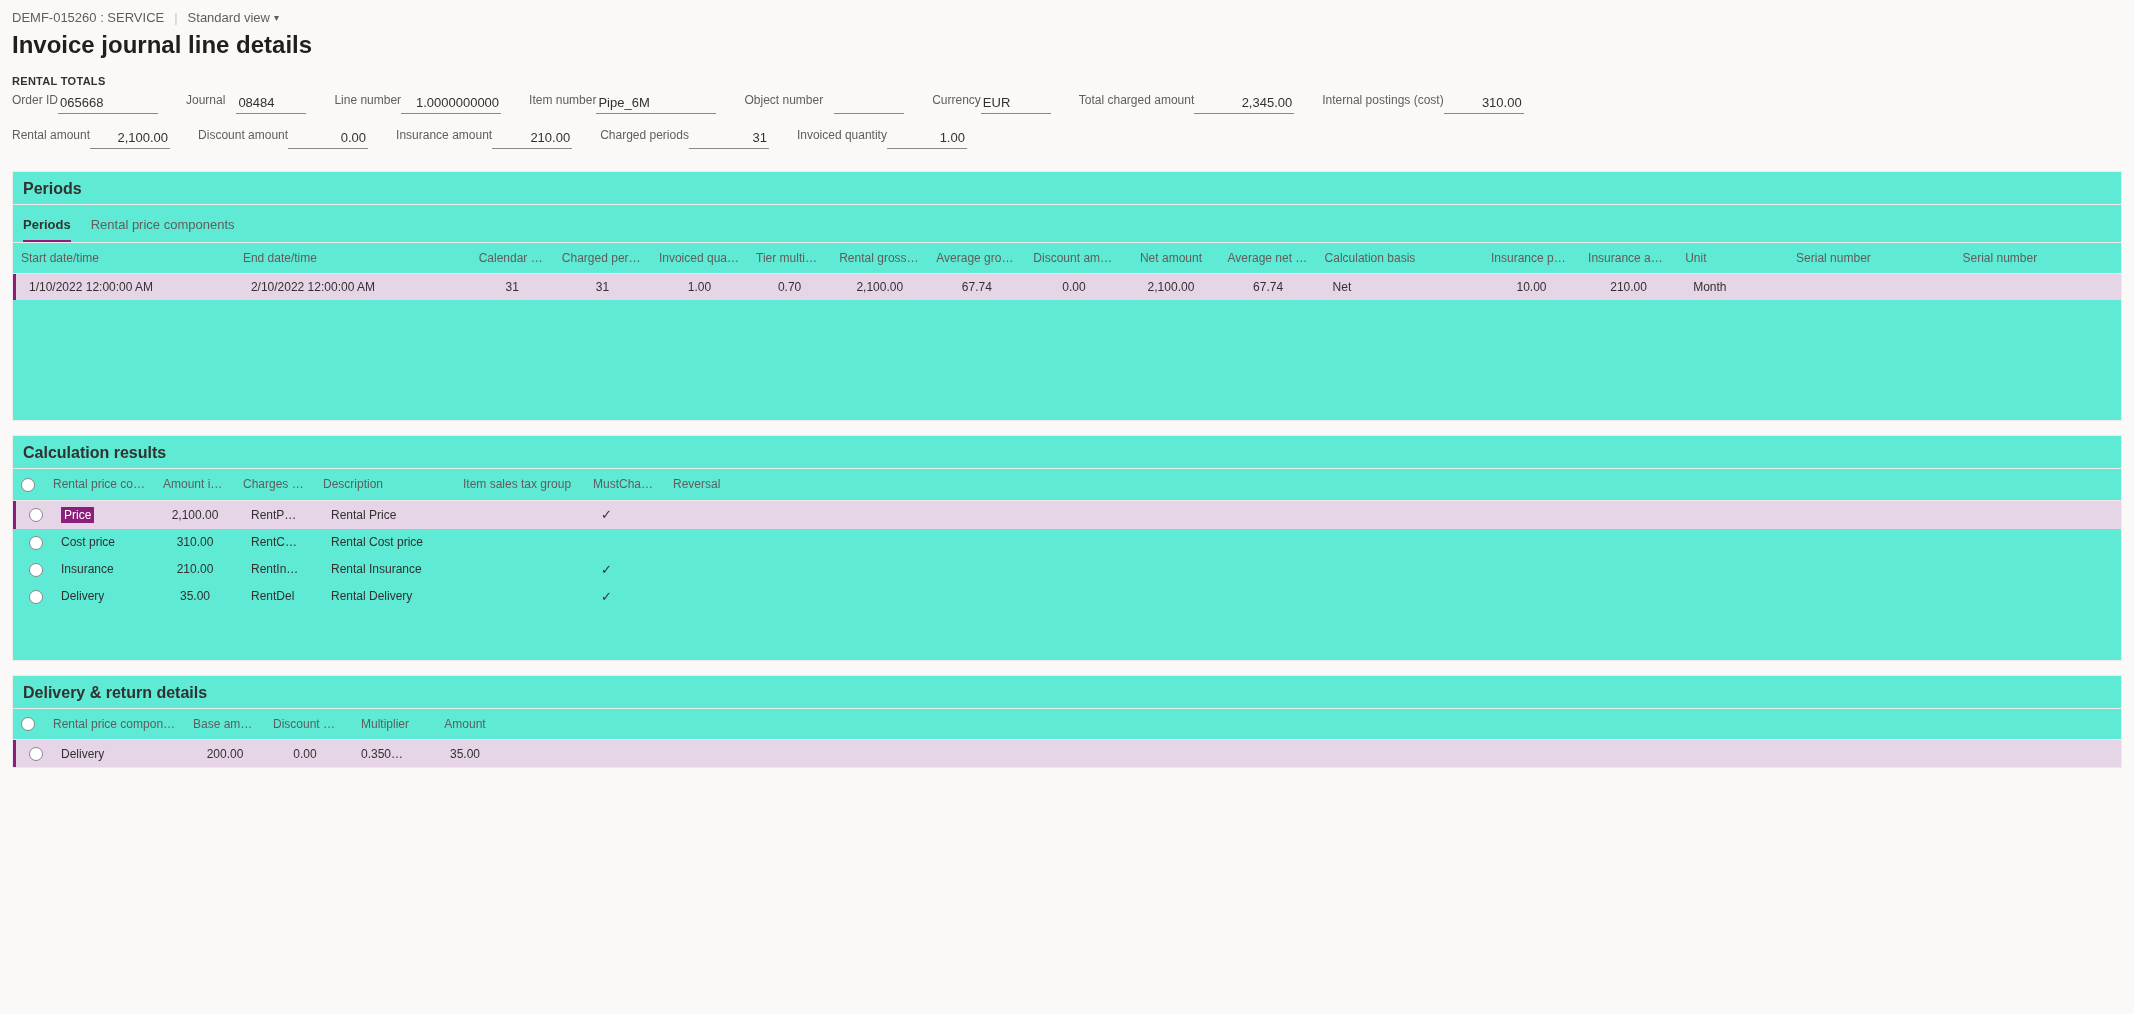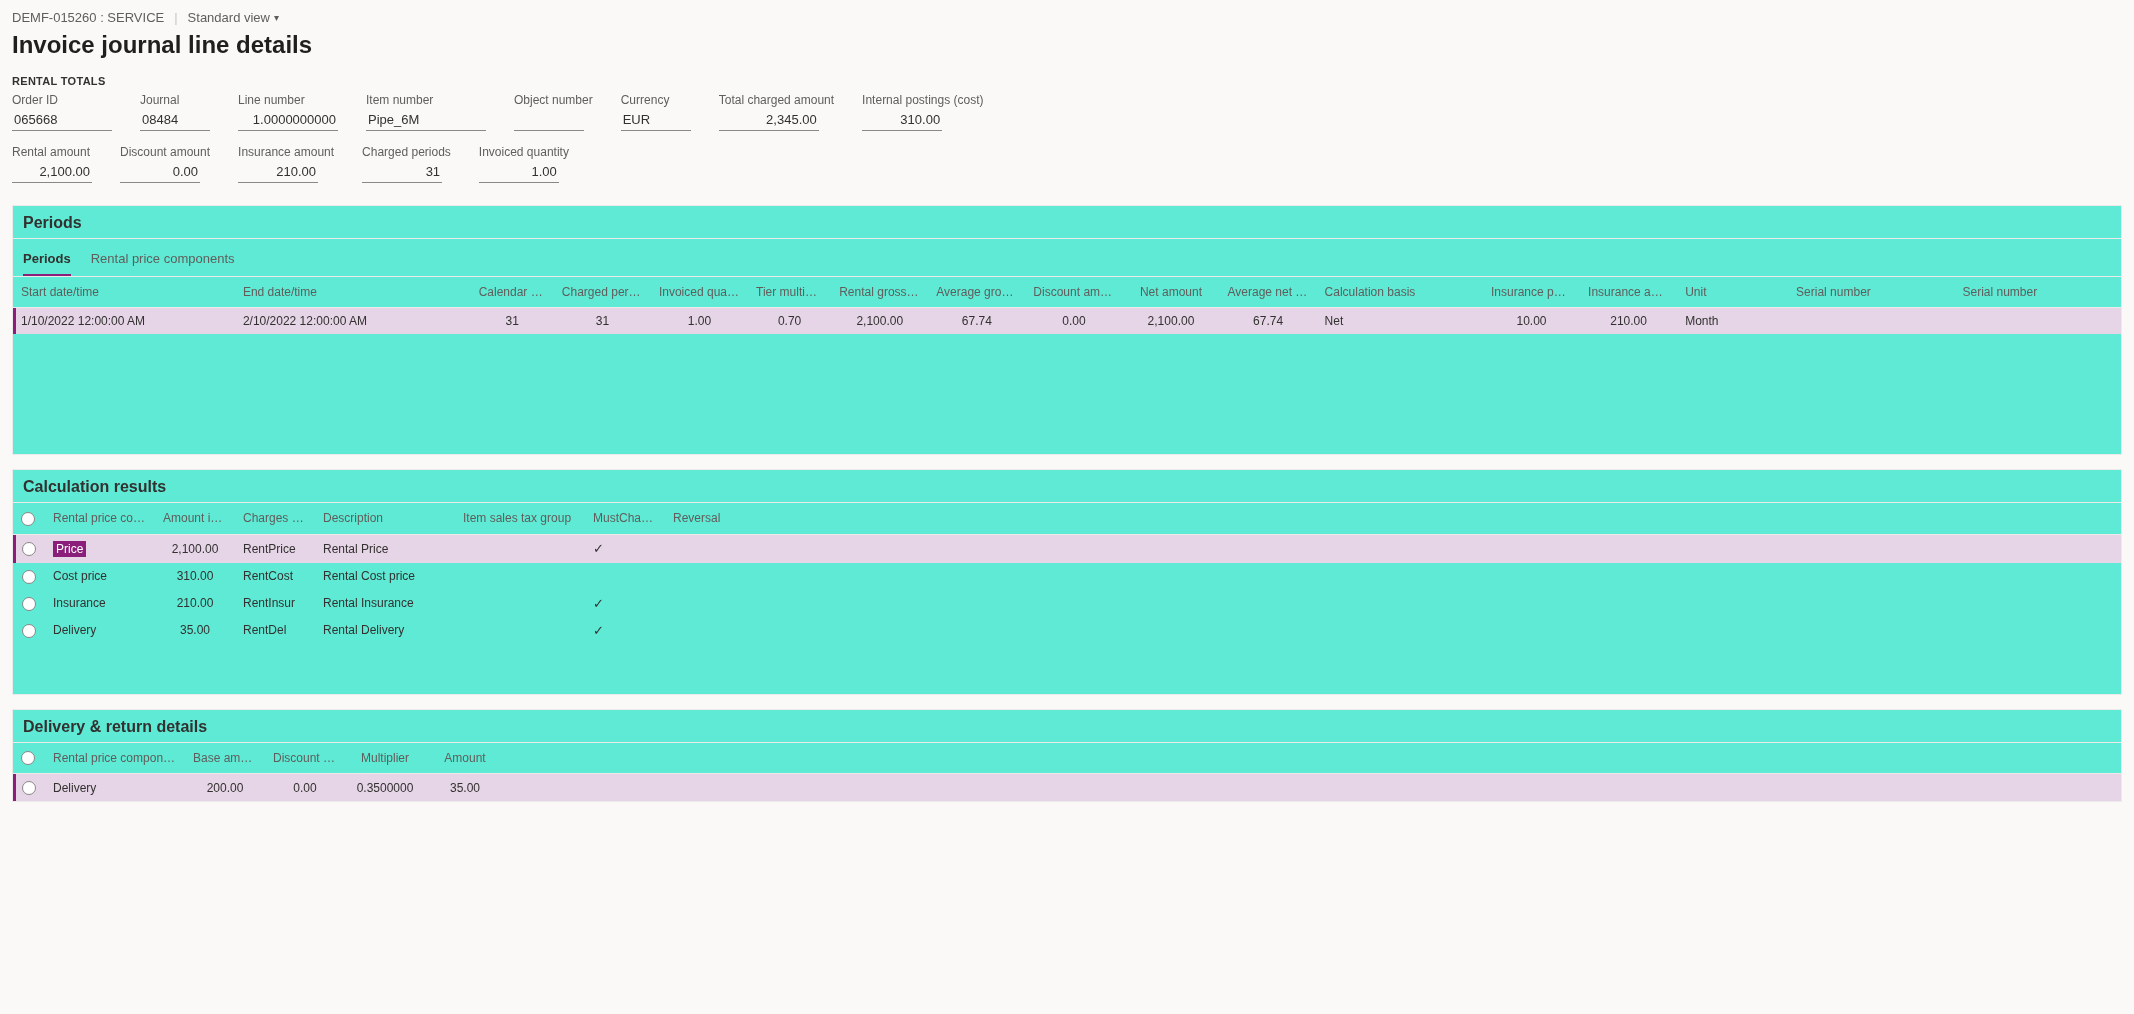--- a/index.html
+++ b/index.html
@@ -9,42 +9,42 @@
 .breadcrumb { display: flex; align-items: center; gap: 10px; padding: 0 12px 6px 12px; font-size: 13px; color: #605e5c; }
 .breadcrumb .sep { color: #c8c6c4; }
 .breadcrumb .view { display: flex; align-items: center; gap: 4px; cursor: pointer; }
 .breadcrumb .chev { font-size: 10px; color: #605e5c; }
 
 .page-title { font-size: 24px; font-weight: 600; color: #201f1e; padding: 0 12px 12px 12px; }
 
 .section-label { font-size: 11px; font-weight: 700; letter-spacing: 0.3px; color: #323130; padding: 4px 12px 6px 12px; }
 
 .fields-row { display: flex; flex-wrap: wrap; gap: 24px 28px; padding: 0 12px 14px 12px; }
-.field { display: flex; flex-direction: column; min-width: 70px; justify-content: space-between; }
+.field { display: flex; min-width: 70px; justify-content: space-between; }
 .field-label { font-size: 12px; color: #605e5c; margin-bottom: 3px; }
 .field-input { border: none; border-bottom: 1px solid #8a8886; background: transparent; font-size: 13px; padding: 2px 2px 3px 2px; color: #323130; outline: none; min-width: 70px; }
 .field-input.right { text-align: right; }
 .w-100 { width: 100px; }
 .w-80 { width: 80px; }
 .w-60 { width: 60px; }
-.w-70 { width: 70px; }
+.w-70 { width: 70px; margin-left: 11px; }
 .w-120 { width: 120px; }
 
 .panel { background: #5eead4; border: 1px solid #edebe9; margin: 8px 12px 14px 12px; }
 .panel-title { font-size: 16px; font-weight: 600; padding: 8px 10px 6px 10px; border-bottom: 1px solid #edebe9; color: #323130; }
 
 .tabs { display: flex; gap: 20px; padding: 8px 10px 0 10px; border-bottom: 1px solid #edebe9; }
 .tab { font-size: 13px; color: #605e5c; padding: 4px 0 8px 0; cursor: pointer; border-bottom: 2px solid transparent; }
 .tab.active { color: #323130; font-weight: 600; border-bottom: 2px solid #8a1e7a; }
 
 .grid { overflow-x: auto; }
 .grid table { width: 100%; border-collapse: collapse; font-size: 12px; table-layout: fixed; }
 .grid th { text-align: left; font-weight: 400; color: #605e5c; padding: 8px 8px; border-bottom: 1px solid #edebe9; white-space: nowrap; overflow: hidden; text-overflow: ellipsis; }
 .grid th.right, .grid td.right { text-align: center; }
-.grid td { padding: 6px 8px; white-space: nowrap; overflow: hidden; text-overflow: ellipsis; color: #323130; }
+.grid td { padding: 6px 16px; white-space: nowrap; overflow: hidden; text-overflow: ellipsis; color: #323130; }
 .grid tr.sel { background: #e6d5e6; }
 .grid tr.sel td:first-child { position: relative; }
 .accent-bar { position: absolute; left: 0; top: 0; bottom: 0; width: 3px; background: #8a1e7a; }
 
 .radio-col { width: 32px; text-align: center; }
 .radio { width: 14px; height: 14px; border: 1.2px solid #8a8886; border-radius: 50%; display: inline-block; vertical-align: middle; background: #fff; }
 .check { font-size: 13px; color: #323130; }
 
 .sel-cell-hl { background: #8a1e7a; color: #fff; padding: 1px 3px; display: inline-block; }
 

